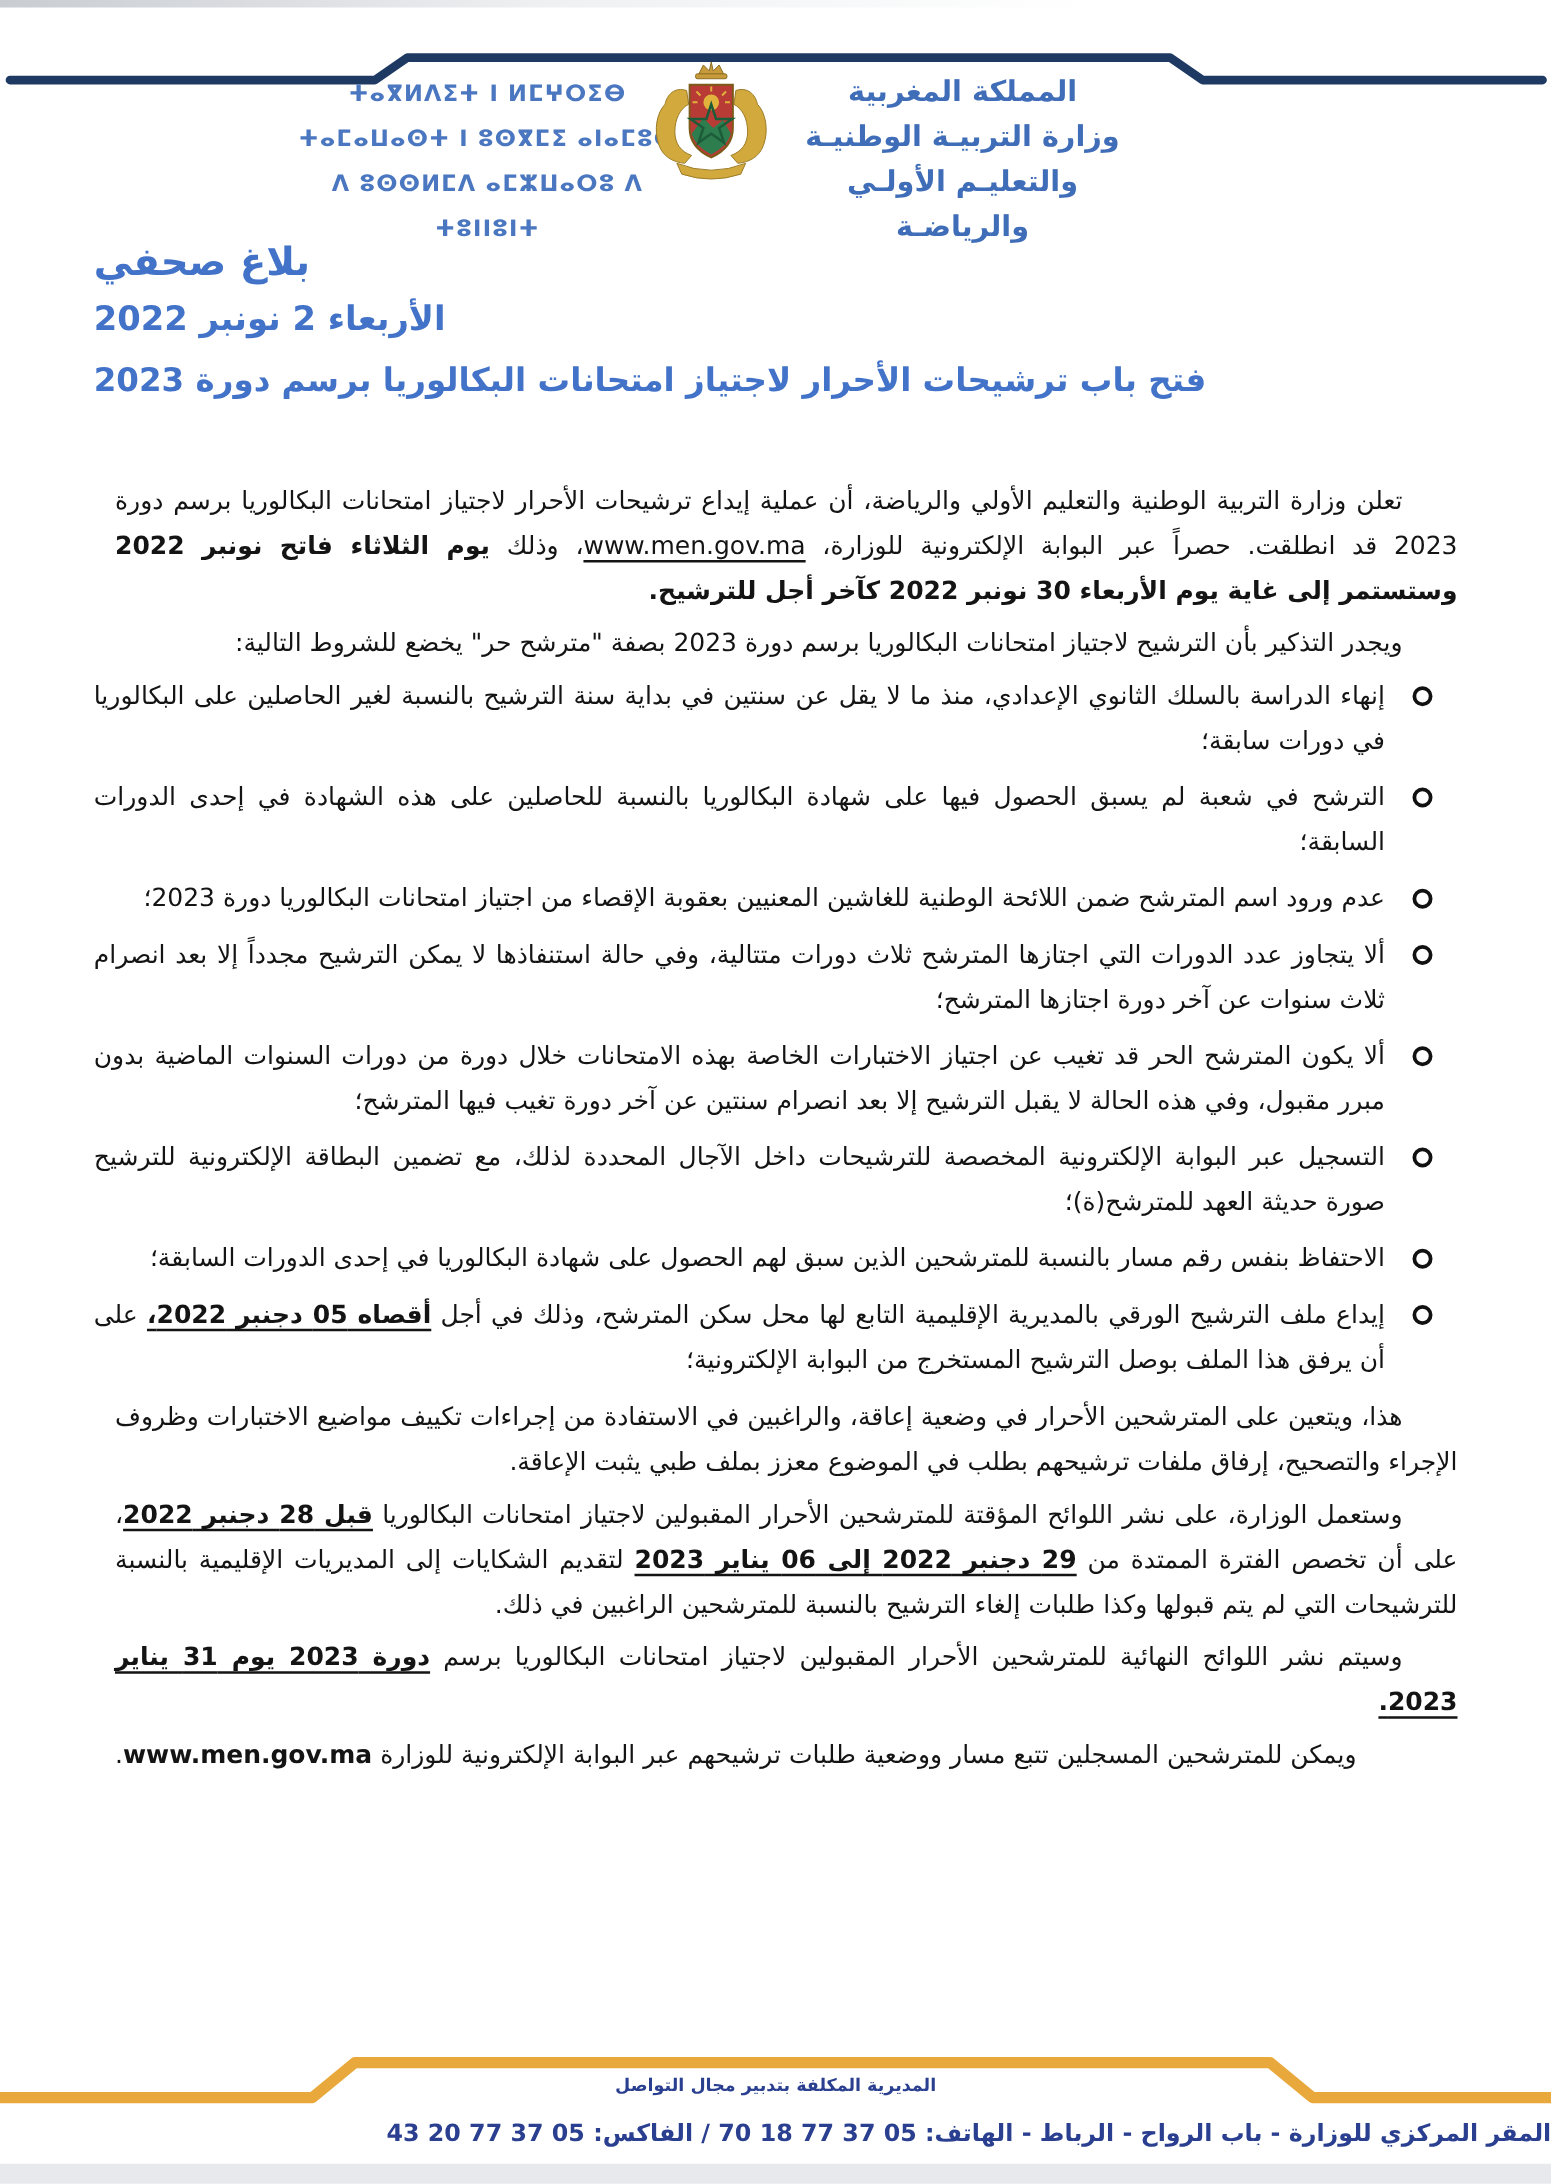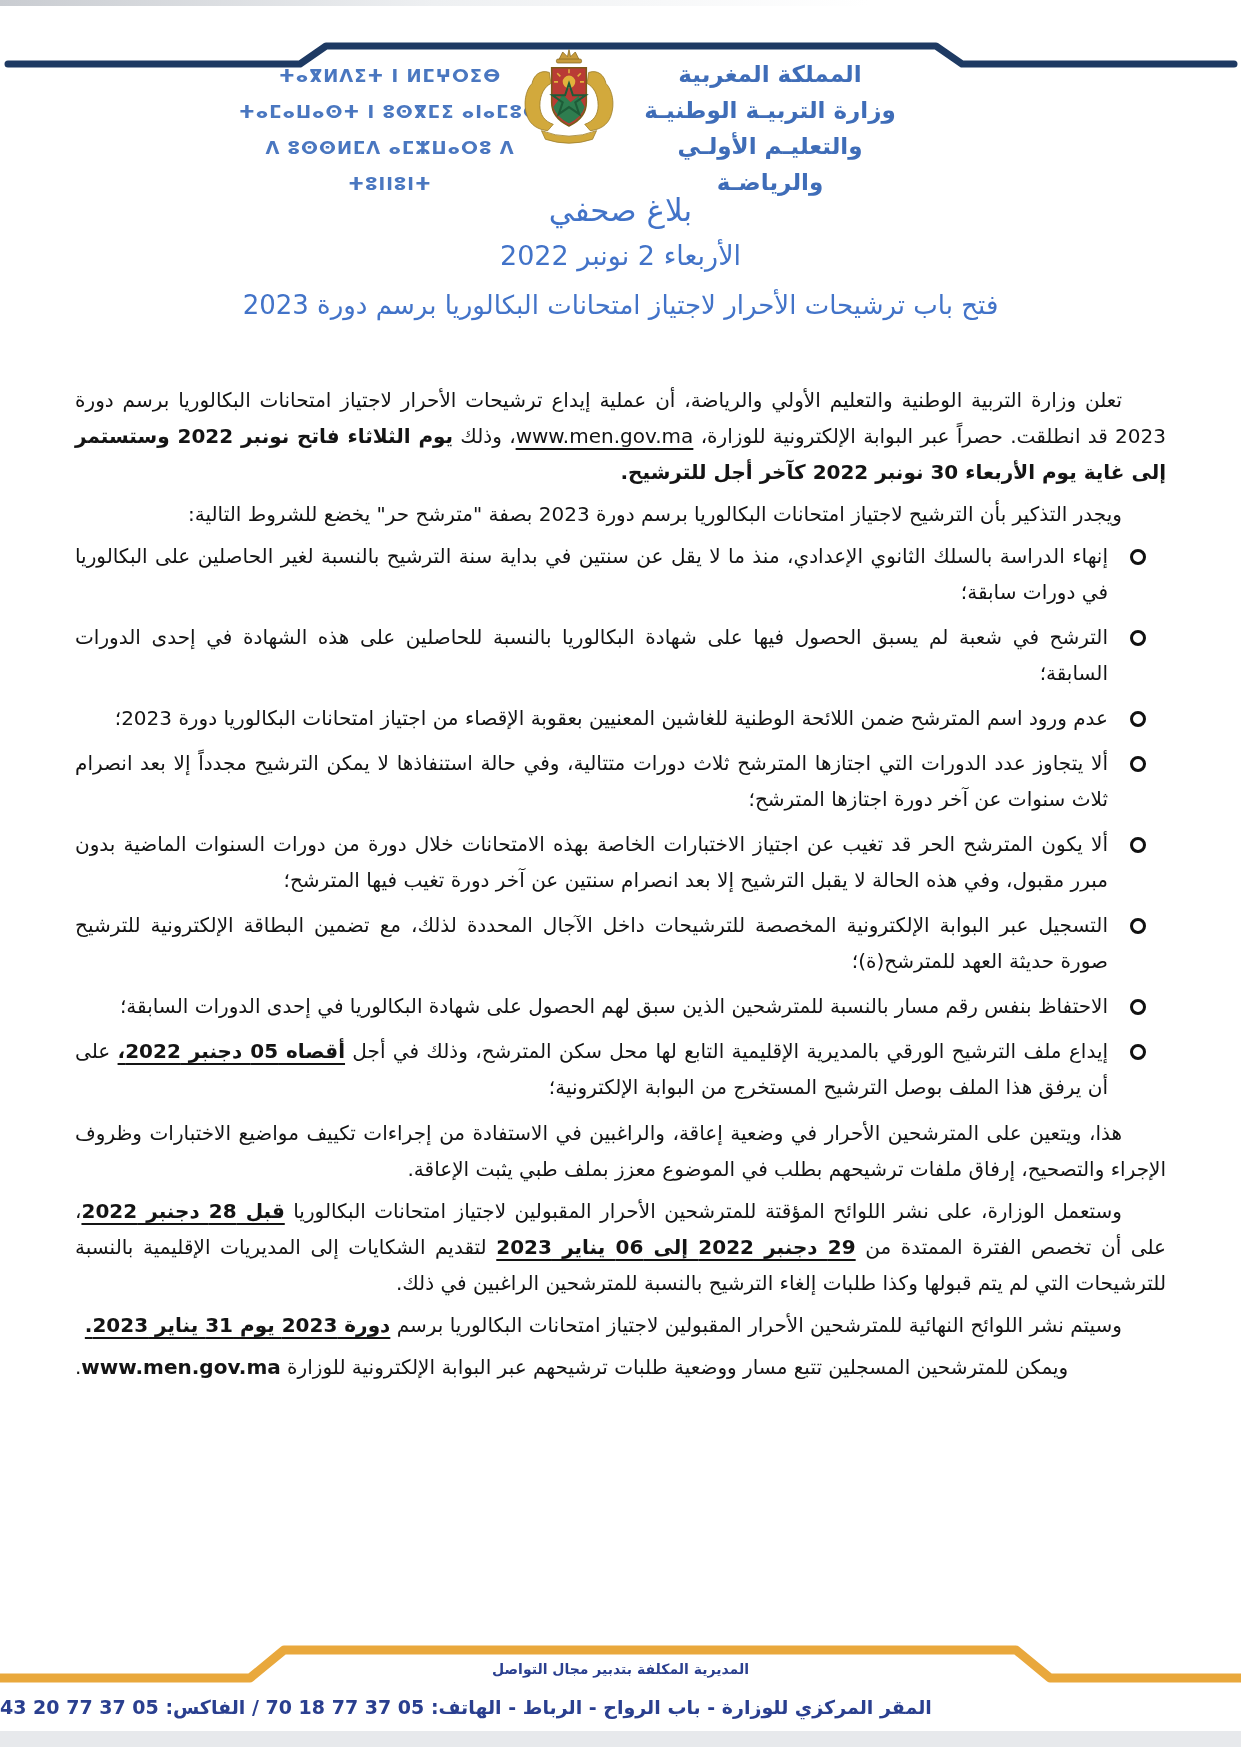--- a/index.html
+++ b/index.html
@@ -16,40 +16,40 @@
   .head-rule{top:0;height:90px;}
   .foot-rule{top:1634px;height:60px;}
 
   .tif{position:absolute;left:230px;top:58px;width:320px;text-align:center;
     color:#4a77c0;font-size:18px;line-height:36px;letter-spacing:1px;font-weight:bold;}
   .emblem{position:absolute;left:510px;top:44px;width:118px;height:108px;}
   .arab{position:absolute;left:640px;top:56px;width:260px;text-align:center;
     color:#3f6db8;font-size:23px;line-height:36px;font-weight:bold;}
 
   .content{padding:190px 75px 0 75px;}
-  .title-block{text-align:center;color:#4273c8;font-weight:normal;}
+  .title-block{text-align:left;color:#4273c8;font-weight:bold;}
   .kicker{font-size:31px;line-height:40px;}
   .pr-date{font-size:27px;line-height:36px;margin-top:8px;}
   .headline{font-size:26px;line-height:38px;margin-top:12px;}
 
   .bodytext{direction:rtl;margin-top:58px;color:#141414;
     font-size:20px;line-height:36px;text-align:justify;}
-  .para{margin:0 0 6px 0;}
+  .para{margin:0 0 6px 17px;}
   .indent{text-indent:44px;}
   ul.conditions{list-style:none;margin:4px 0 10px 0;padding:0;}
   ul.conditions li{position:relative;padding-right:58px;margin-bottom:9px;}
   ul.conditions li::before{content:"";position:absolute;right:20px;top:11px;
     width:10px;height:10px;border:3px solid #111;border-radius:50%;}
   .b{font-weight:bold;}
   .u{text-decoration:underline;text-underline-offset:5px;text-decoration-thickness:1.5px;}
   .centerline{text-align:left;}
 
   .footer-line1{position:absolute;top:1654px;left:0;width:1241px;text-align:center;
     direction:rtl;color:#2a3f8f;font-weight:bold;font-size:14px;line-height:30px;}
-  .footer-line2{position:absolute;top:1692px;left:0;width:1241px;text-align:left;
+  .footer-line2{position:absolute;top:1692px;left:0;width:1241px;text-align:right;
     direction:rtl;color:#2a3f8f;font-weight:bold;font-size:19px;line-height:30px;}
 </style>
 </head>
 <body>
 
 <div class="page">
 
   <div class="scan-top"></div>
 
   <svg class="head-rule" viewBox="0 0 1241 90">

